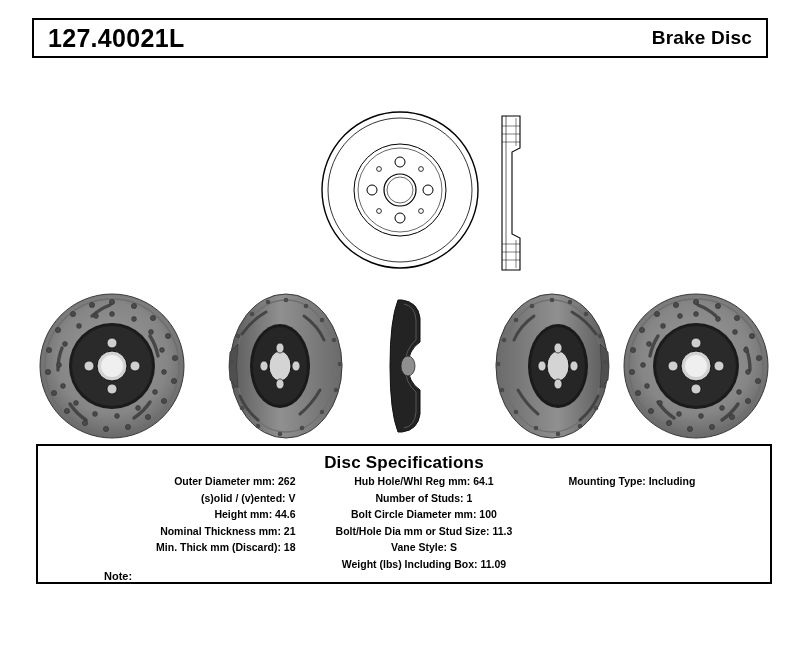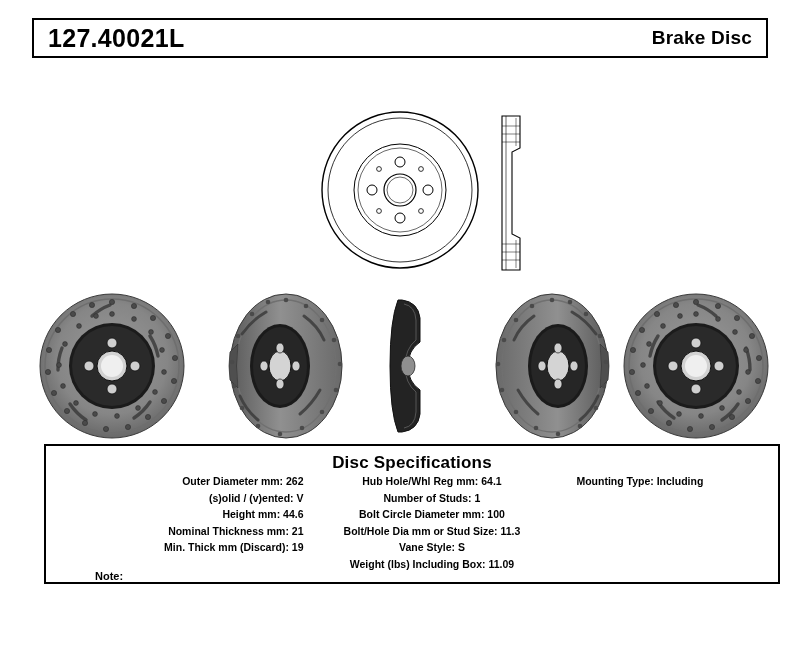--- a/index.html
+++ b/index.html
@@ -82,21 +82,21 @@
   }
   .m1 { left: 6px; }
   .m2 { left: 176px; }
   .m3 { left: 352px; }
   .m4 { left: 458px; }
   .m5 { left: 590px; }
 
   
   .specs-box {
     position: absolute;
-    left: 44px;
+    left: 36px;
     top: 444px;
     width: 736px;
     height: 140px;
     border: 2px solid #000;
     box-sizing: border-box;
   }
   .specs-title {
     text-align: center;
     font-size: 17px;
     font-weight: bold;
@@ -126,21 +126,21 @@
     text-align: left;
     padding-left: 18px;
   }
   .spec-line {
     line-height: 16.5px;
     white-space: nowrap;
   }
 
   .note {
     position: absolute;
-    left: 95px;
+    left: 104px;
     top: 570px;
     font-size: 11px;
     font-weight: bold;
   }
 </style>
 </head>
 <body>
 
 <div class="page">
 
@@ -429,21 +429,21 @@
   </div>
 
   <div class="specs-box">
     <div class="specs-title">Disc Specifications</div>
     <div class="specs-cols">
       <div class="spec-col col-left">
         <div class="spec-line">Outer Diameter mm: 262</div>
         <div class="spec-line">(s)olid / (v)ented: V</div>
         <div class="spec-line">Height mm: 44.6</div>
         <div class="spec-line">Nominal Thickness mm: 21</div>
-        <div class="spec-line">Min. Thick mm (Discard): 19</div>
+        <div class="spec-line">Min. Thick mm (Discard): 18</div>
       </div>
       <div class="spec-col col-mid">
         <div class="spec-line">Hub Hole/Whl Reg mm: 64.1</div>
         <div class="spec-line">Number of Studs: 1</div>
         <div class="spec-line">Bolt Circle Diameter mm: 100</div>
         <div class="spec-line">Bolt/Hole Dia mm or Stud Size: 11.3</div>
         <div class="spec-line">Vane Style: S</div>
         <div class="spec-line">Weight (lbs) Including Box: 11.09</div>
       </div>
       <div class="spec-col col-right">

